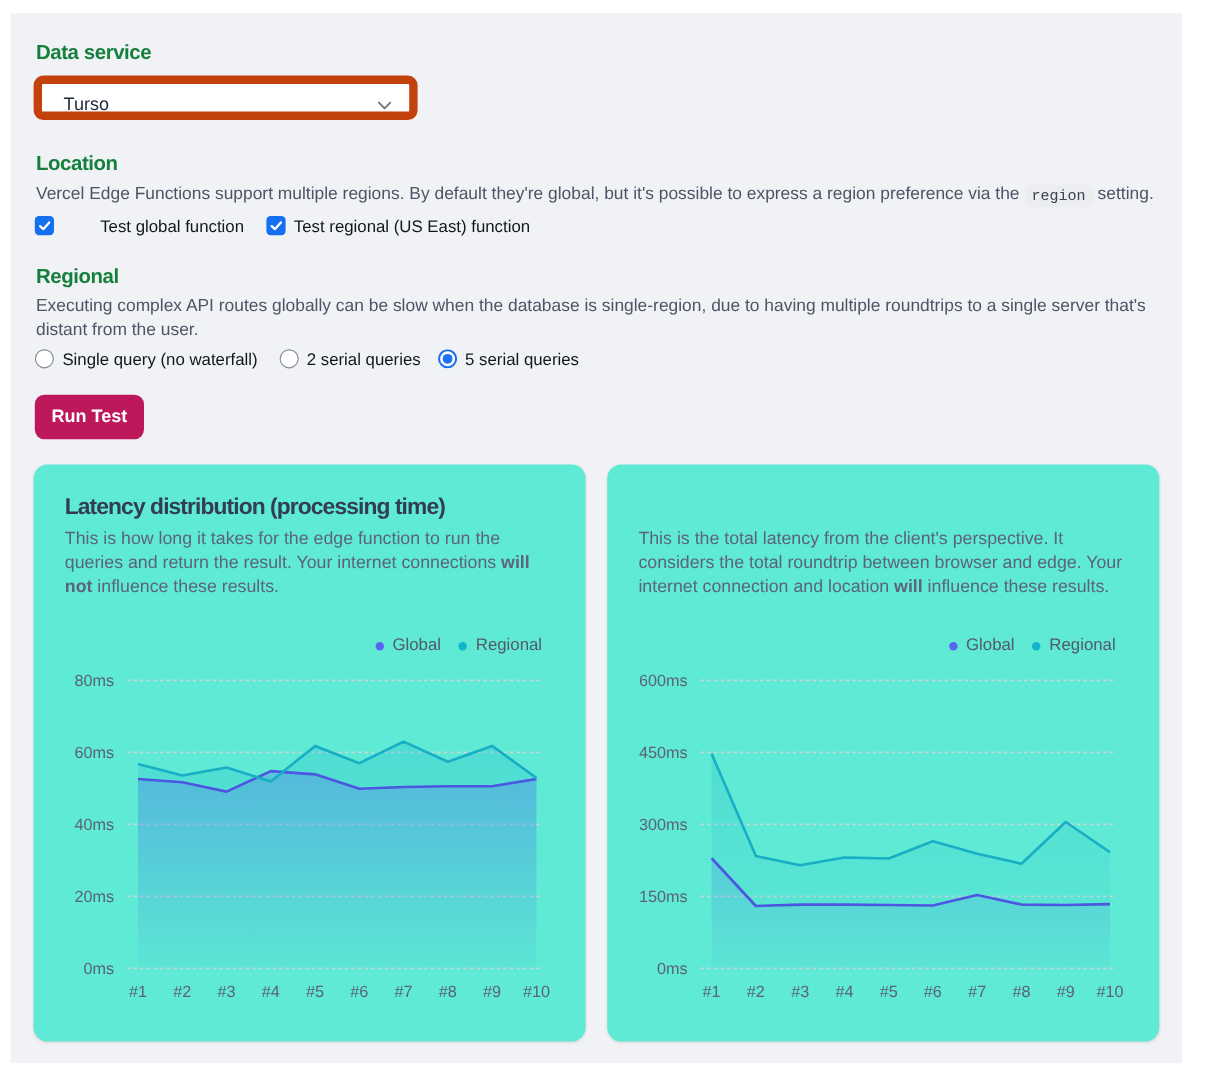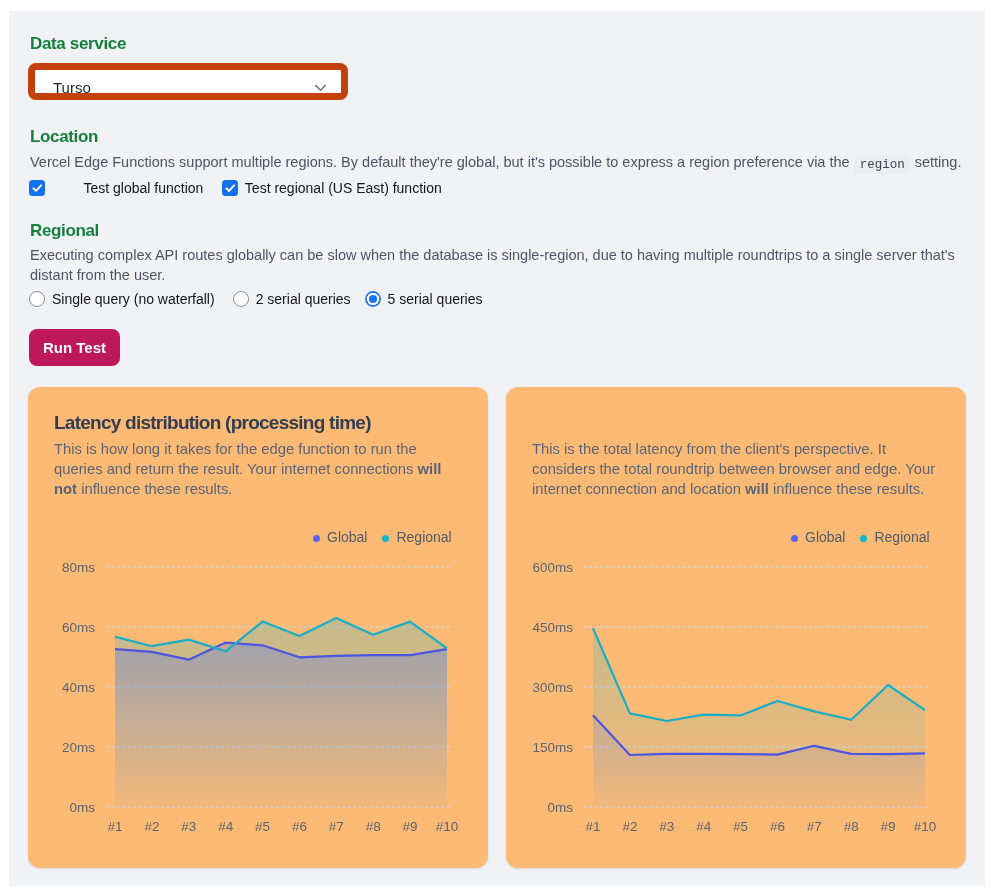--- a/index.html
+++ b/index.html
@@ -6,21 +6,21 @@
 .panel { position:absolute; left:9px; top:11px; width:976px; height:875px; background:#f1f2f5; }
 .h { position:absolute; left:30px; font-size:17px; font-weight:700; color:#15803d; letter-spacing:-0.35px; }
 .p { position:absolute; left:30px; font-size:14.5px; color:#4b5565; line-height:20px; }
 .sel { position:absolute; left:28px; top:63px; width:320px; height:37px; background:#fff; border:7px solid #c2410c; border-radius:8px; }
 .sel span { position:absolute; left:18px; top:9px; font-size:15px; color:#1c2534; }
 .ck { width:15.5px; height:15.5px; border-radius:3.5px; background:#1570ef; display:inline-flex; align-items:center; justify-content:center; margin-right:7px; flex:none; }
 .row { position:absolute; left:29px; display:flex; align-items:center; font-size:14px; color:#12161d; }
 .rad { width:16px; height:16px; border-radius:50%; background:#fff; border:1.4px solid #878e99; margin-right:7px; flex:none; }
 .radon { width:16px; height:16px; margin-right:7px; flex:none; display:inline-block; }
 .btn { position:absolute; left:29px; top:329px; width:91px; height:37px; background:#be185d; border-radius:8px; color:#fff; font-size:15px; font-weight:700; display:flex; align-items:center; justify-content:center; }
-.card { position:absolute; top:387px; width:460px; height:481px; background:#fdba74; border-radius:12px; box-shadow:0 1px 2px rgba(16,24,40,.06), 0 1px 3px rgba(16,24,40,.05); }
+.card { position:absolute; top:387px; width:460px; height:481px; background:#5eead4; border-radius:12px; box-shadow:0 1px 2px rgba(16,24,40,.06), 0 1px 3px rgba(16,24,40,.05); }
 .ct { position:absolute; left:26px; top:25px; font-size:19px; font-weight:700; color:#333d52; letter-spacing:-0.75px; }
 .cp { position:absolute; left:26px; top:52px; width:422px; font-size:14.8px; line-height:20px; color:#5b6478; }
 .leg { position:absolute; top:529px; display:flex; align-items:center; gap:15px; font-size:14px; color:#525b69; }
 .dot { width:7px; height:7px; border-radius:50%; display:inline-block; margin-right:7px; }
 code.chip { font-family:"Liberation Mono", monospace; font-size:12.5px; background:#ebedf0; border-radius:5px; padding:2.5px 6px; color:#3a4452; }
 b { font-weight:700; }
 </style></head>
 <body>
 <div class="panel"></div>
 <div class="h" style="top:33.5px;">Data service</div>

